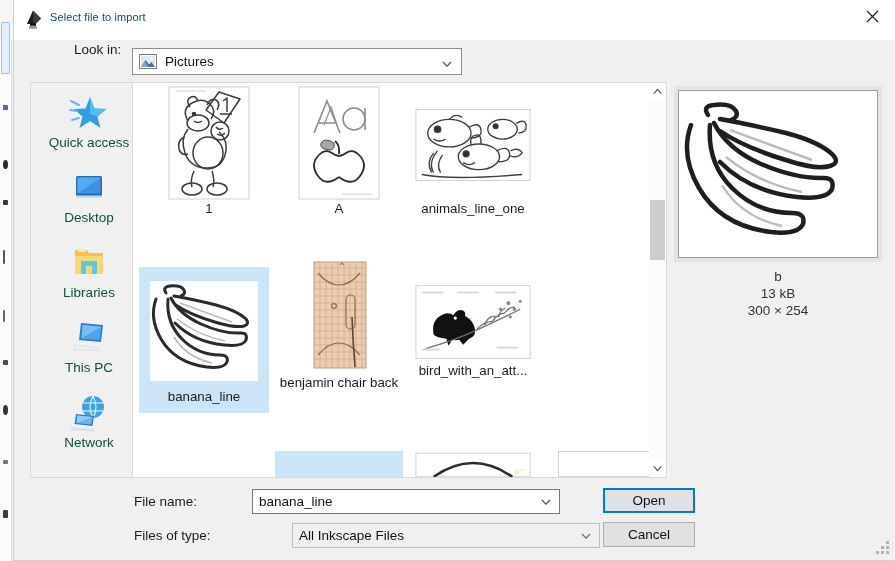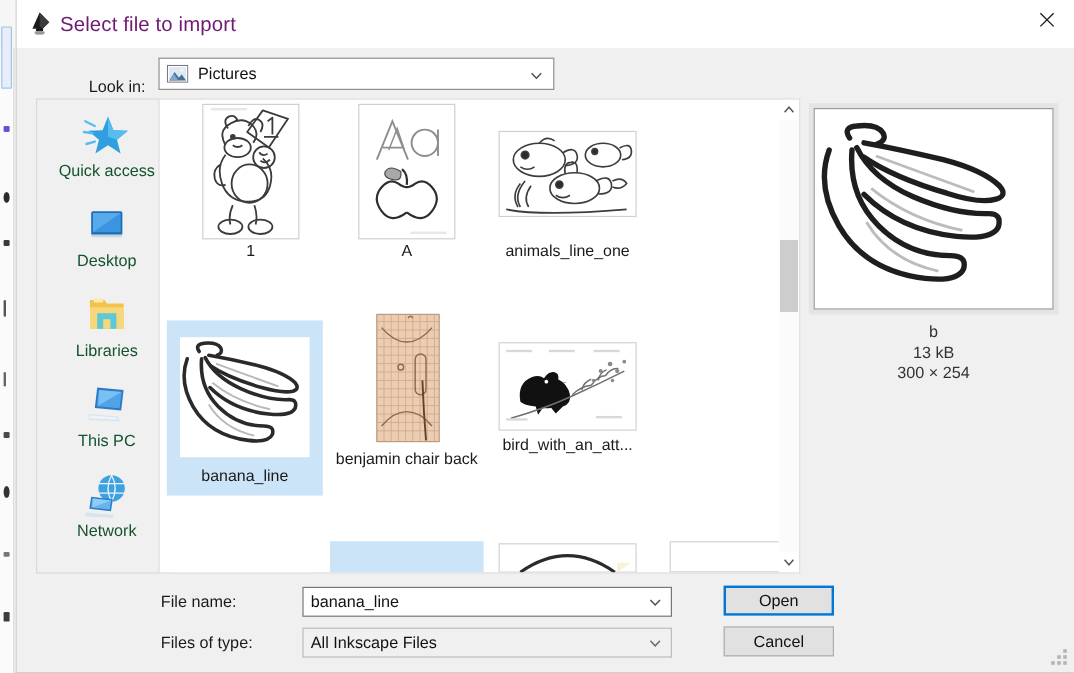--- a/index.html
+++ b/index.html
@@ -38,33 +38,33 @@
   }
   .titlebar {
     position: relative; height: 40px; background: #ffffff;
     border-bottom: 1px solid #ffffff;
   }
   .title-icon {
     position: absolute; left: 8px; top: 9px; width: 22px; height: 22px;
   }
   .title-text {
     position: absolute; left: 36px; top: 11px;
-    font-size: 17px; color: #701a75; letter-spacing: .1px;
+    font-size: 11px; color: #0c4a6e; letter-spacing: .1px;
   }
   .close-btn {
     position: absolute; right: 0; top: 0; width: 46px; height: 33px;
     display: flex; align-items: center; justify-content: center;
     cursor: pointer;
   }
   .close-btn svg { display: block; }
 
   
   .lookin-row { position: absolute; left: 0; top: 40px; width: 882px; height: 42px; }
   .lookin-label {
-    position: absolute; left: 60px; top: 25px;
+    position: absolute; left: 60px; top: 2px;
     font-size: 13.5px; color: #1b1b1b; text-align: center;
   }
   .lookin-combo {
     position: absolute; left: 118px; top: 8px; width: 330px; height: 27px;
     background: #fff; border: 1px solid #8d8d8d;
     display: flex; align-items: center; cursor: pointer;
   }
   .lookin-combo .pic-icon {
     width: 18px; height: 15px; margin-left: 6px; margin-right: 8px; flex: none;
   }
@@ -161,21 +161,21 @@
   }
 
   
   .formarea { position: absolute; left: 0; top: 480px; width: 882px; height: 80px; }
   .f-label { position: absolute; left: 120px; font-size: 13.5px; color: #1b1b1b; }
   .f-combo {
     position: absolute; left: 238px; width: 308px; height: 25px;
     border: 1px solid #a0a0a0; display: flex; align-items: center;
     padding-left: 6px; font-size: 13.5px; color: #111; cursor: text;
   }
-  .f-combo.ro { background: #f0f0f0; border-color: #bdbdbd; cursor: pointer; }
+  .f-combo.ro { background: #f0f0f0; border-color: #bdbdbd; cursor: pointer; margin-left: 40px; }
   .f-combo.rw { background: #ffffff; border-color: #767676; }
   .f-combo .chev { position: absolute; right: 7px; top: 6px; width: 12px; height: 12px; }
   .f-btn {
     position: absolute; left: 589px; width: 92px; height: 25px;
     background: #e1e1e1; border: 1px solid #adadad;
     display: flex; align-items: center; justify-content: center;
     font-size: 13.5px; color: #111; cursor: pointer;
   }
   .f-btn.primary { background: #e1e1e1; border: 2px solid #0078d7; }
 

